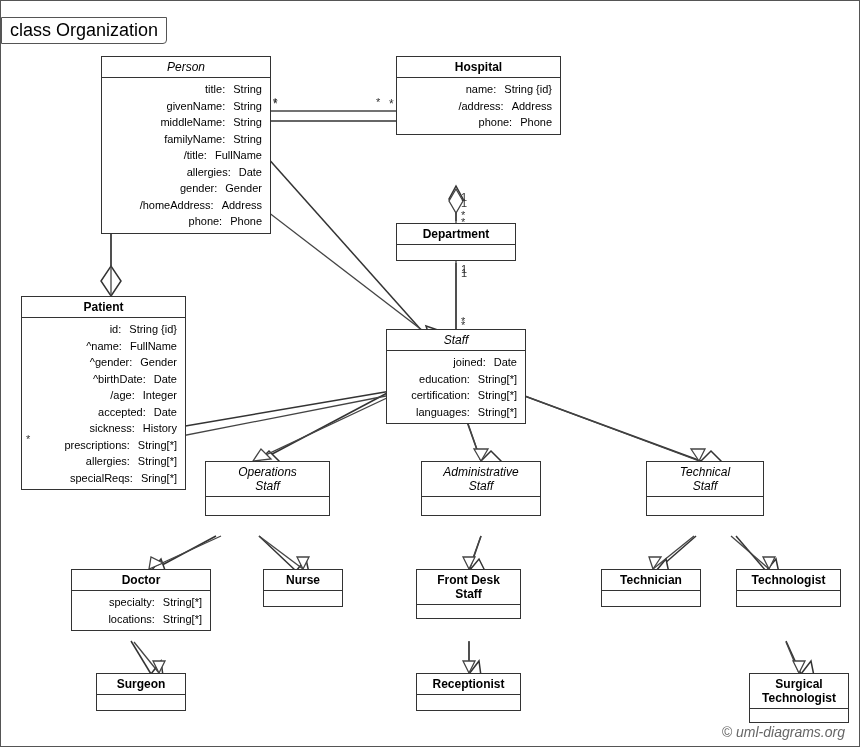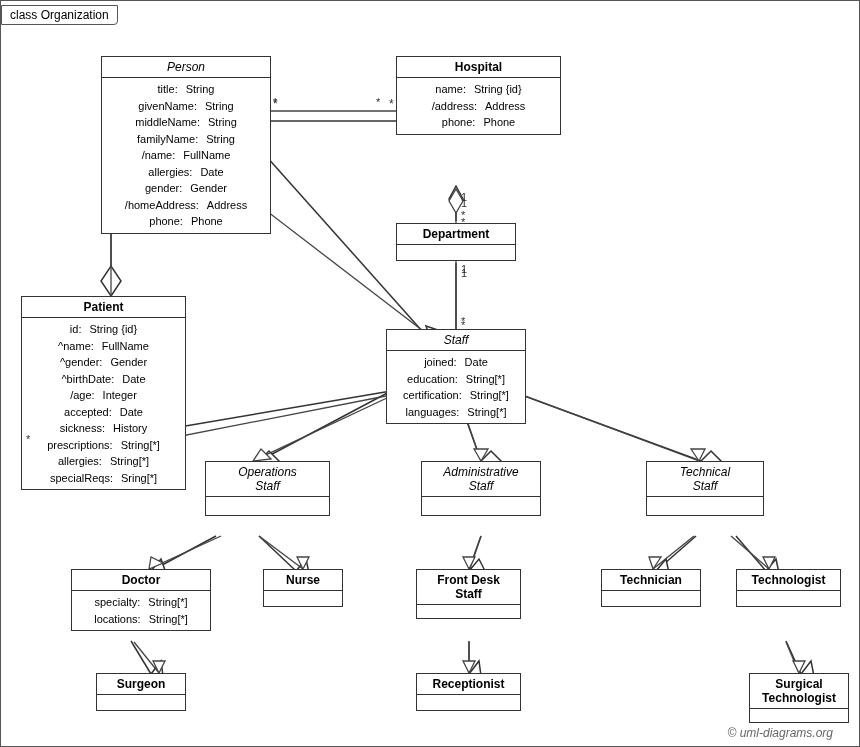--- a/index.html
+++ b/index.html
@@ -14,25 +14,25 @@
     }
     .diagram-container {
       position: relative;
       width: 860px;
       height: 747px;
       background: #fff;
       border: 1px solid #555;
     }
     .diagram-title {
       position: absolute;
-      top: 4px;
+      top: 16px;
       left: 0;
       border: 1px solid #555;
       padding: 2px 8px;
-      font-size: 12px;
+      font-size: 18px;
       background: #fff;
       border-top-right-radius: 0;
       border-bottom-right-radius: 4px;
     }
     .uml-box {
       position: absolute;
       border: 1px solid #333;
       background: #fff;
       text-align: center;
     }
@@ -48,38 +48,38 @@
       font-weight: bold;
     }
     .uml-box .attrs {
       padding: 3px 8px;
       text-align: left;
       font-size: 11px;
       line-height: 1.5;
     }
     .attr-row {
       display: flex;
-      justify-content: center;
+      justify-content: flex-end;
       gap: 8px;
     }
     .attr-name { white-space: nowrap; }
     .attr-type { white-space: nowrap; }
     
     .lines-svg {
       position: absolute;
       top: 0; left: 0;
       width: 860px;
       height: 747px;
       pointer-events: none;
     }
     .copyright {
       position: absolute;
       bottom: 6px;
-      right: 26px;
-      font-size: 12px;
+      right: 14px;
+      font-size: 14px;
       color: #666;
       font-style: italic;
       margin-left: 45px;
     }
     .multiplicity {
       position: absolute;
       font-size: 11px;
       color: #333;
     }
   </style>
@@ -215,21 +215,21 @@
         </div>
       <div class="attr-row">
           <span class="attr-name">middleName:</span>
           <span class="attr-type">String</span>
         </div>
       <div class="attr-row">
           <span class="attr-name">familyName:</span>
           <span class="attr-type">String</span>
         </div>
       <div class="attr-row">
-          <span class="attr-name">/name:</span>
+          <span class="attr-name">/title:</span>
           <span class="attr-type">FullName</span>
         </div>
       <div class="attr-row">
           <span class="attr-name">allergies:</span>
           <span class="attr-type">Date</span>
         </div>
       <div class="attr-row">
           <span class="attr-name">gender:</span>
           <span class="attr-type">Gender</span>
         </div>

